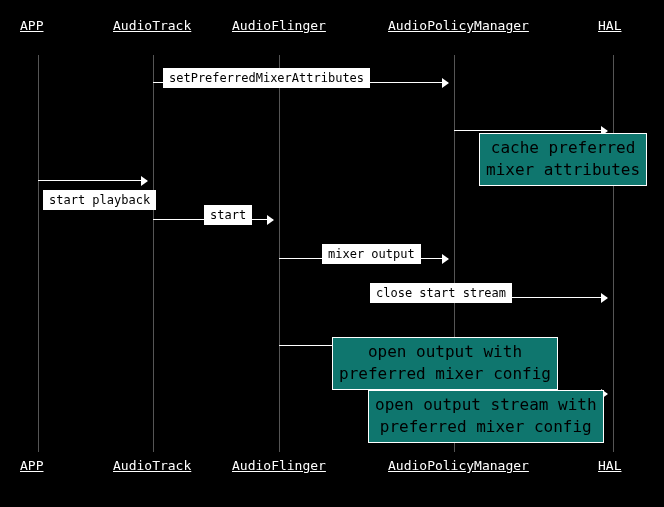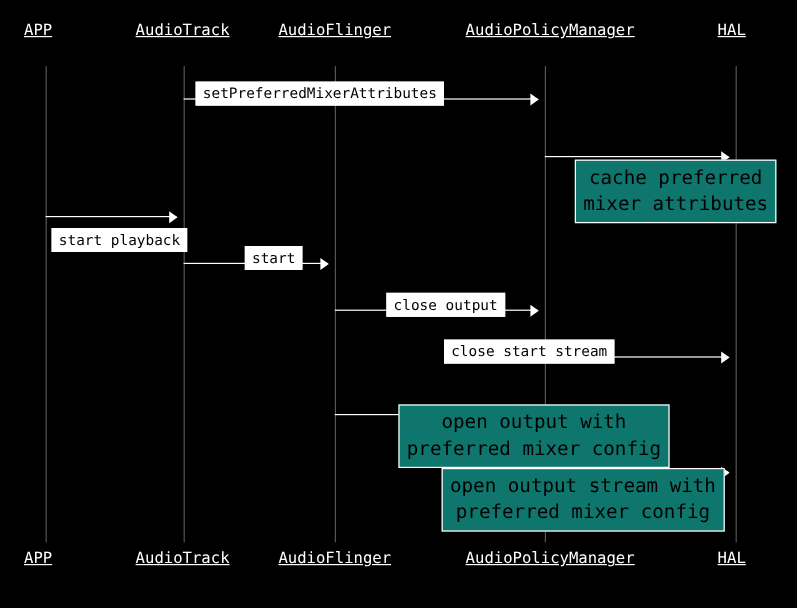--- a/index.html
+++ b/index.html
@@ -109,21 +109,21 @@
 
 <div class="positioned hline" style="top: 219px; left: 153px; width: 120px;"></div>
 
 <div class="positioned" style="top: 205px; left: 204px;">
   <span class="box-label">start</span>
 </div>
 
 <div class="positioned hline" style="top: 258px; left: 279px; width: 169px;"></div>
 
 <div class="positioned" style="top: 244px; left: 322px;">
-  <span class="box-label">close output</span>
+  <span class="box-label">mixer output</span>
 </div>
 
 <div class="positioned hline" style="top: 297px; left: 454px; width: 153px;"></div>
 
 <div class="positioned" style="top: 283px; left: 370px;">
   <span class="box-label">close start stream</span>
 </div>
 
 <div class="positioned hline" style="top: 345px; left: 279px; width: 169px;"></div>
 

